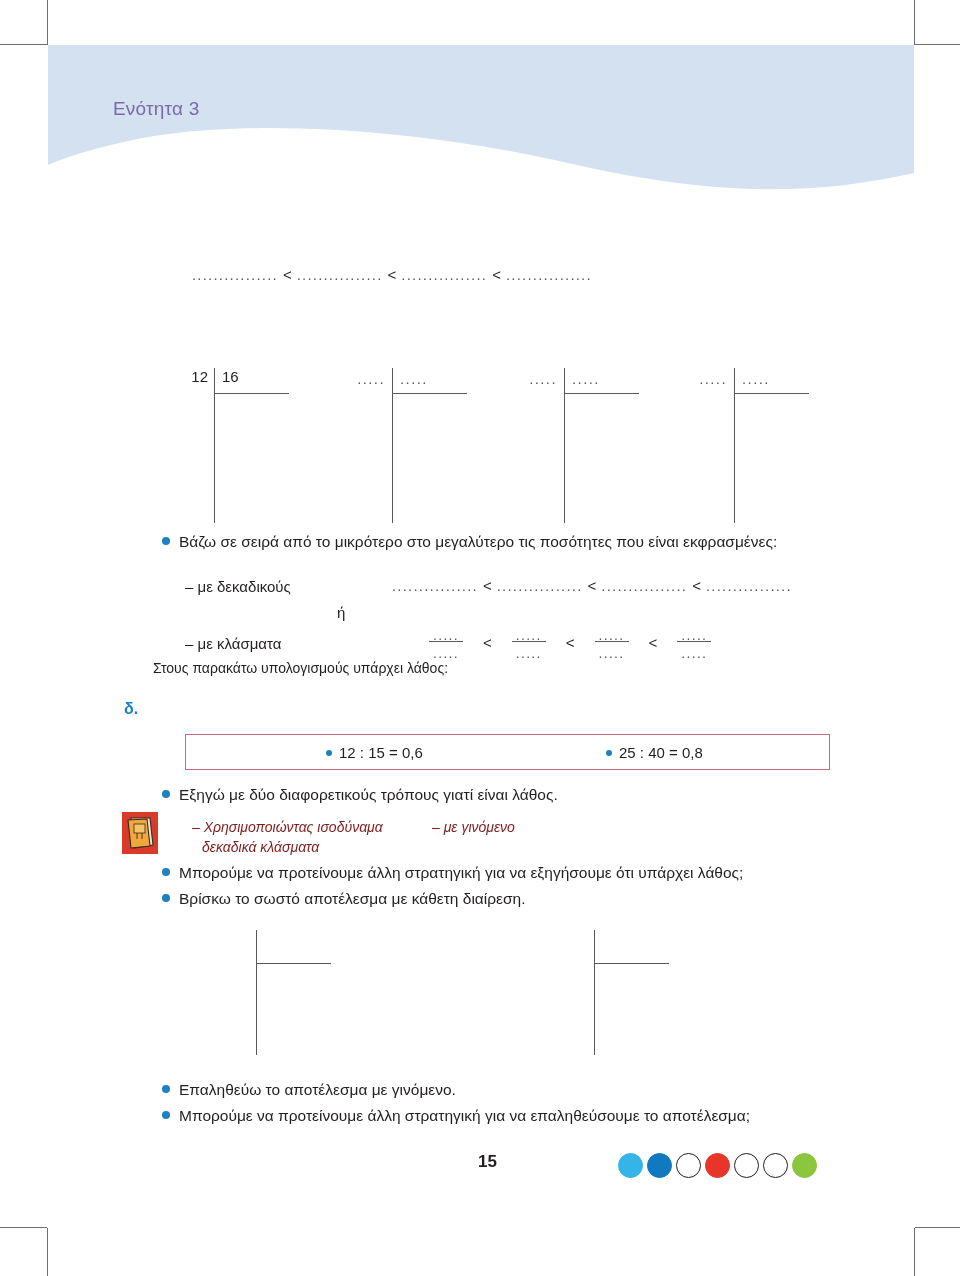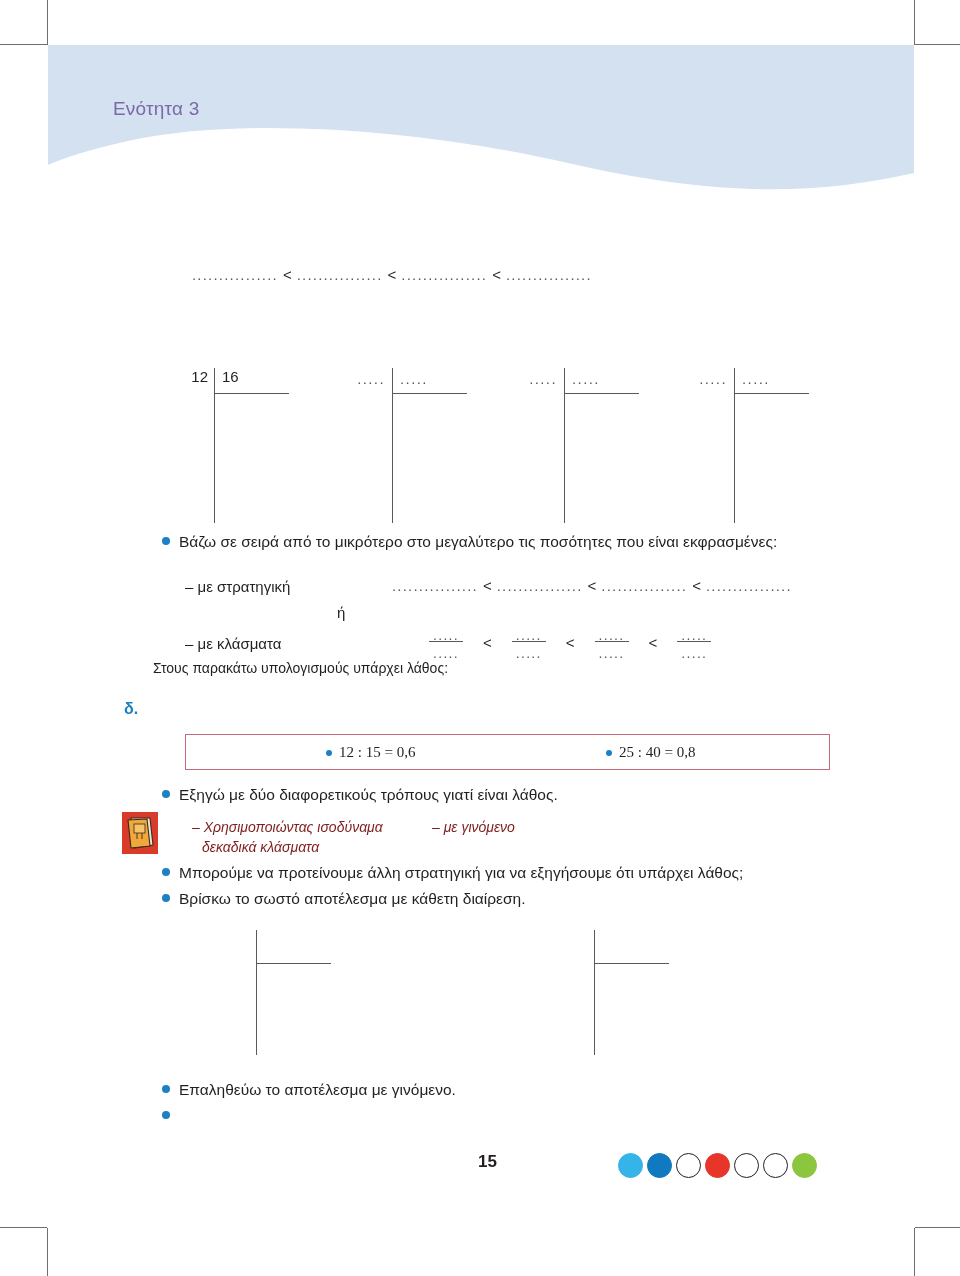--- a/index.html
+++ b/index.html
@@ -155,21 +155,20 @@
     box-sizing: border-box;
   }
   .calc-item {
     position: absolute;
     top: 9px;
     display: flex;
     align-items: center;
     gap: 7px;
     font-size: 15px;
     white-space: nowrap;
-    font-family: Liberation Serif, serif;
   }
 
   
   #strategy-icon {
     position: absolute;
     left: 122px;
     top: 812px;
     width: 36px;
     height: 42px;
   }
@@ -259,21 +258,21 @@
     <div class="vline" style="left:47px; top:0; height:155px;"></div>
     <div class="divisor dots5" style="left:55px; top:2px;">.....</div>
     <div class="hline" style="left:47px; top:25px; width:75px;"></div>
   </div>
 
   <div class="bullet-row abs" style="left:162px; top:531px; width:700px;">
     <span class="dot"></span>
     <span>Βάζω σε σειρά από το μικρότερο στο μεγαλύτερο τις ποσότητες που είναι εκφρασμένες:</span>
   </div>
 
-  <div class="abs" style="left:185px; top:578px; font-size:15px;">– με στρατηγική</div>
+  <div class="abs" style="left:185px; top:578px; font-size:15px;">– με δεκαδικούς</div>
   <div class="abs" style="left:392px; top:577px; width:400px;">
     <span class="leader">................</span><span class="lt">&lt;</span><span class="leader">................</span><span class="lt">&lt;</span><span class="leader">................</span><span class="lt">&lt;</span><span class="leader">................</span>
   </div>
 
   <div class="abs" style="left:337px; top:604px; font-size:15px;">ή</div>
 
   <div class="abs" style="left:185px; top:635px; font-size:15px;text-align:center;">– με κλάσματα</div>
   <div class="fracrow" style="left:425px; top:628px;">
     <span class="frac">
       <span class="num">.....</span>
@@ -351,20 +350,21 @@
     <div class="hline" style="left:0; top:33px; width:75px;"></div>
   </div>
 
   <div class="bullet-row abs" style="left:162px; top:1079px; width:700px;">
     <span class="dot"></span>
     <span>Επαληθεύω το αποτέλεσμα με γινόμενο.</span>
   </div>
 
   <div class="bullet-row abs" style="left:162px; top:1105px; width:720px;">
     <span class="dot"></span>
+    <span>Μπορούμε να προτείνουμε άλλη στρατηγική για να επαληθεύσουμε το αποτέλεσμα;</span>
   </div>
 
   <div id="page-number">15</div>
   <div id="footer-dots">
     <div class="fdot" style="background: rgb(53, 180, 232); border: 1.5px solid rgb(53, 180, 232);"></div>
     <div class="fdot" style="background: rgb(16, 121, 191); border: 1.5px solid rgb(16, 121, 191);"></div>
     <div class="fdot" style="background: rgb(255, 255, 255); border: 1.5px solid rgb(35, 31, 32);"></div>
     <div class="fdot" style="background: rgb(232, 53, 42); border: 1.5px solid rgb(232, 53, 42);"></div>
     <div class="fdot" style="background: rgb(255, 255, 255); border: 1.5px solid rgb(35, 31, 32);"></div>
     <div class="fdot" style="background: rgb(255, 255, 255); border: 1.5px solid rgb(35, 31, 32);"></div>

